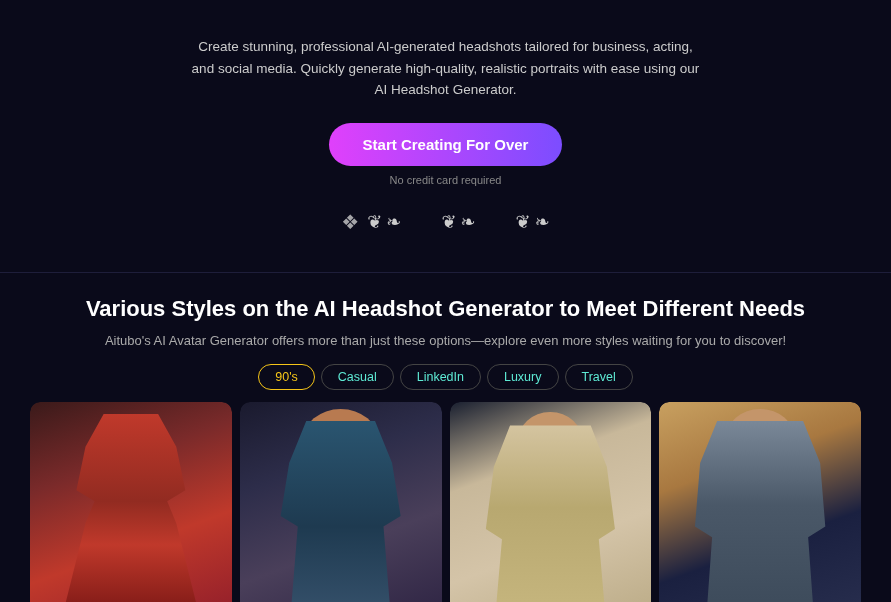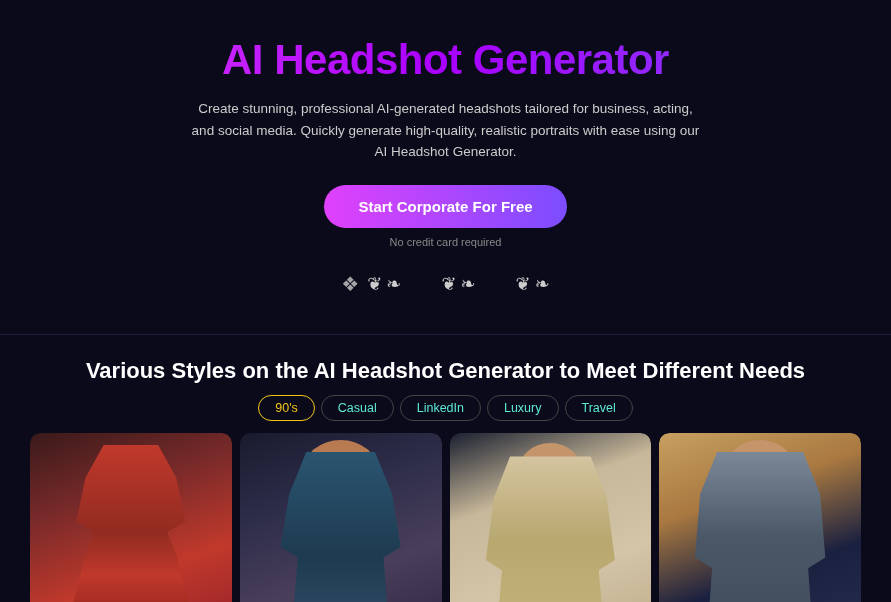--- a/index.html
+++ b/index.html
@@ -292,25 +292,24 @@
       align-items: center;
       gap: 4px;
     }
   </style>
 </head>
 <body>
 
 <div class="page-wrapper">
 
   <div class="hero-section">
-    <h1 class="main-title">AI Headshot Generator</h1>
 
     <p class="subtitle">Create stunning, professional AI-generated headshots tailored for business, acting, and social media. Quickly generate high-quality, realistic portraits with ease using our AI Headshot Generator.</p>
 
-    <button class="cta-button">Start Corporate For Free</button>
+    <button class="cta-button">Start Creating For Over</button>
 
     <div class="no-credit">No credit card required</div>
 
     
     <div class="stats-row">
 
       <div class="stat-item">
         <span class="laurel-left">❖</span>
         <div class="laurel-wrap">
           <span style="font-size:18px;color:#ccc;">❦</span>
@@ -334,20 +333,21 @@
 
     </div>
   </div>
 
   <div class="divider"></div>
 
   <div class="styles-section">
 
     <h2 class="styles-title">Various Styles on the AI Headshot Generator to Meet Different Needs</h2>
 
+    <p class="styles-subtitle">Aitubo's AI Avatar Generator offers more than just these options—explore even more styles waiting for you to discover!</p>
 
     <div class="style-tabs">
       <button class="tab-item active">90's</button>
       <button class="tab-item">Casual</button>
       <button class="tab-item">LinkedIn</button>
       <button class="tab-item">Luxury</button>
       <button class="tab-item">Travel</button>
     </div>
 
     <div class="image-gallery">

